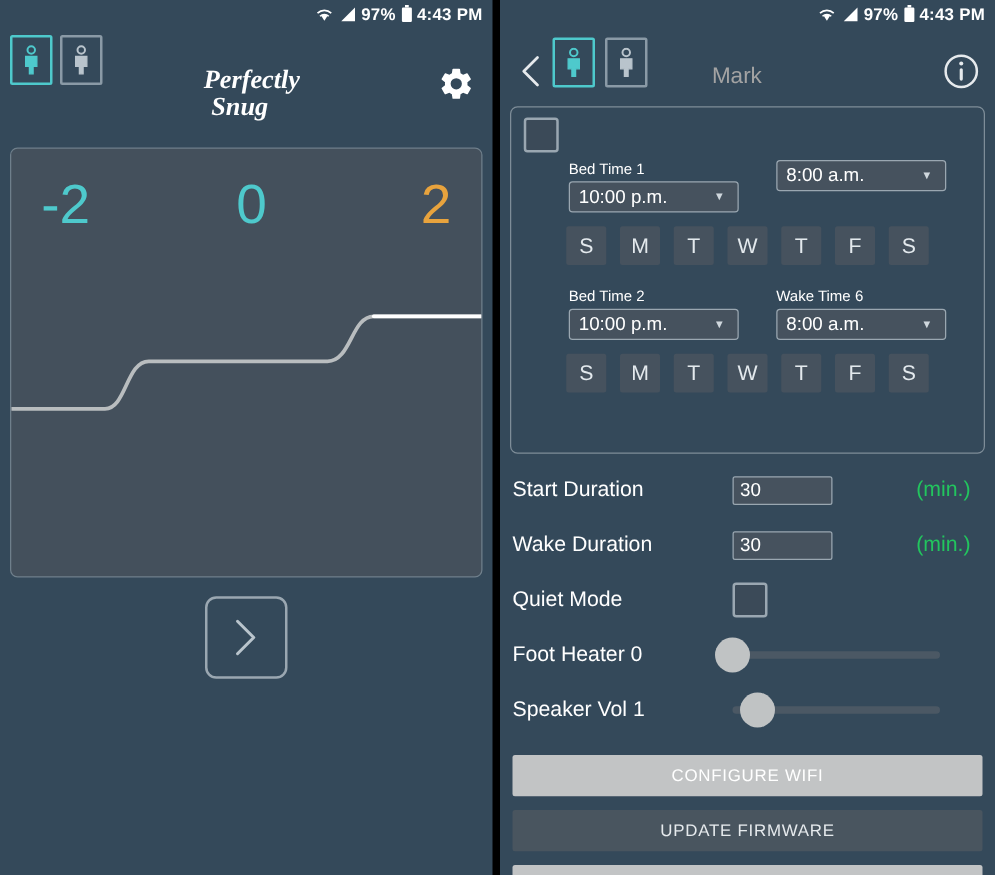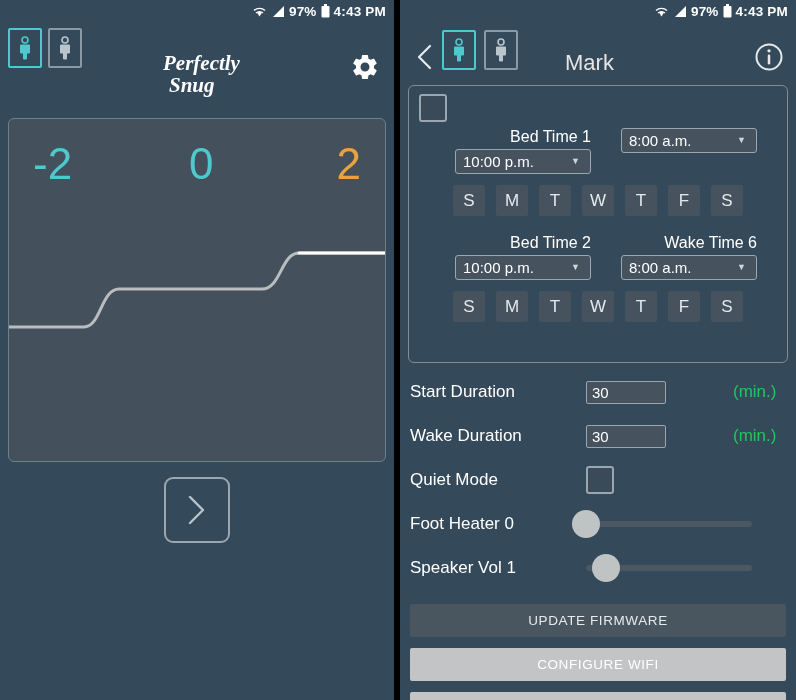--- a/index.html
+++ b/index.html
@@ -148,22 +148,22 @@
   }
   .right-persons {
     position: absolute;
     left: 42px; top: 8px;
     display: flex; gap: 8px;
   }
   .right-title {
     position: absolute;
     left: 0; right: 17px; top: 28px;
     text-align: center;
-    color: #e5e5e5;
-    font-size: 22px;
+    color: #a3a3a3;
+    font-size: 18px;
   }
   .info-btn {
     position: absolute;
     right: 12px; top: 20px;
     width: 30px; height: 30px;
   }
 
   
   .sched-card {
     position: absolute;
@@ -195,22 +195,22 @@
   .time-row {
     display: flex;
     justify-content: flex-start;
     gap: 30px;
     padding-left: 36px;
     margin-top: 6px;
   }
   .time-col { width: 136px; }
   .time-label {
     color: #ffffff;
-    font-size: 16px;
-    text-align: right;
+    font-size: 12px;
+    text-align: left;
     margin-bottom: 3px;
   }
   .time-select {
     position: relative;
     height: 25px;
     border: 1px solid #9aa7b1;
     border-radius: 3px;
     background: #46525e;
     box-sizing: border-box;
     display: flex;
@@ -549,18 +549,18 @@
       <div class="srow">
         <span class="slabel">Speaker Vol 1</span>
         <span class="slider-wrap">
           <span class="slider-track"></span>
           <span class="slider-thumb" id="thumb-speaker" style="left: 12%;"></span>
         </span>
       </div>
     </div>
 
     <div class="btn-stack">
+      <div class="wide-btn btn-light">CONFIGURE WIFI</div>
       <div class="wide-btn btn-dark">UPDATE FIRMWARE</div>
-      <div class="wide-btn btn-light">CONFIGURE WIFI</div>
       <div class="wide-btn btn-light"></div>
     </div>
   </div>
 </div>
 
 </body></html>

